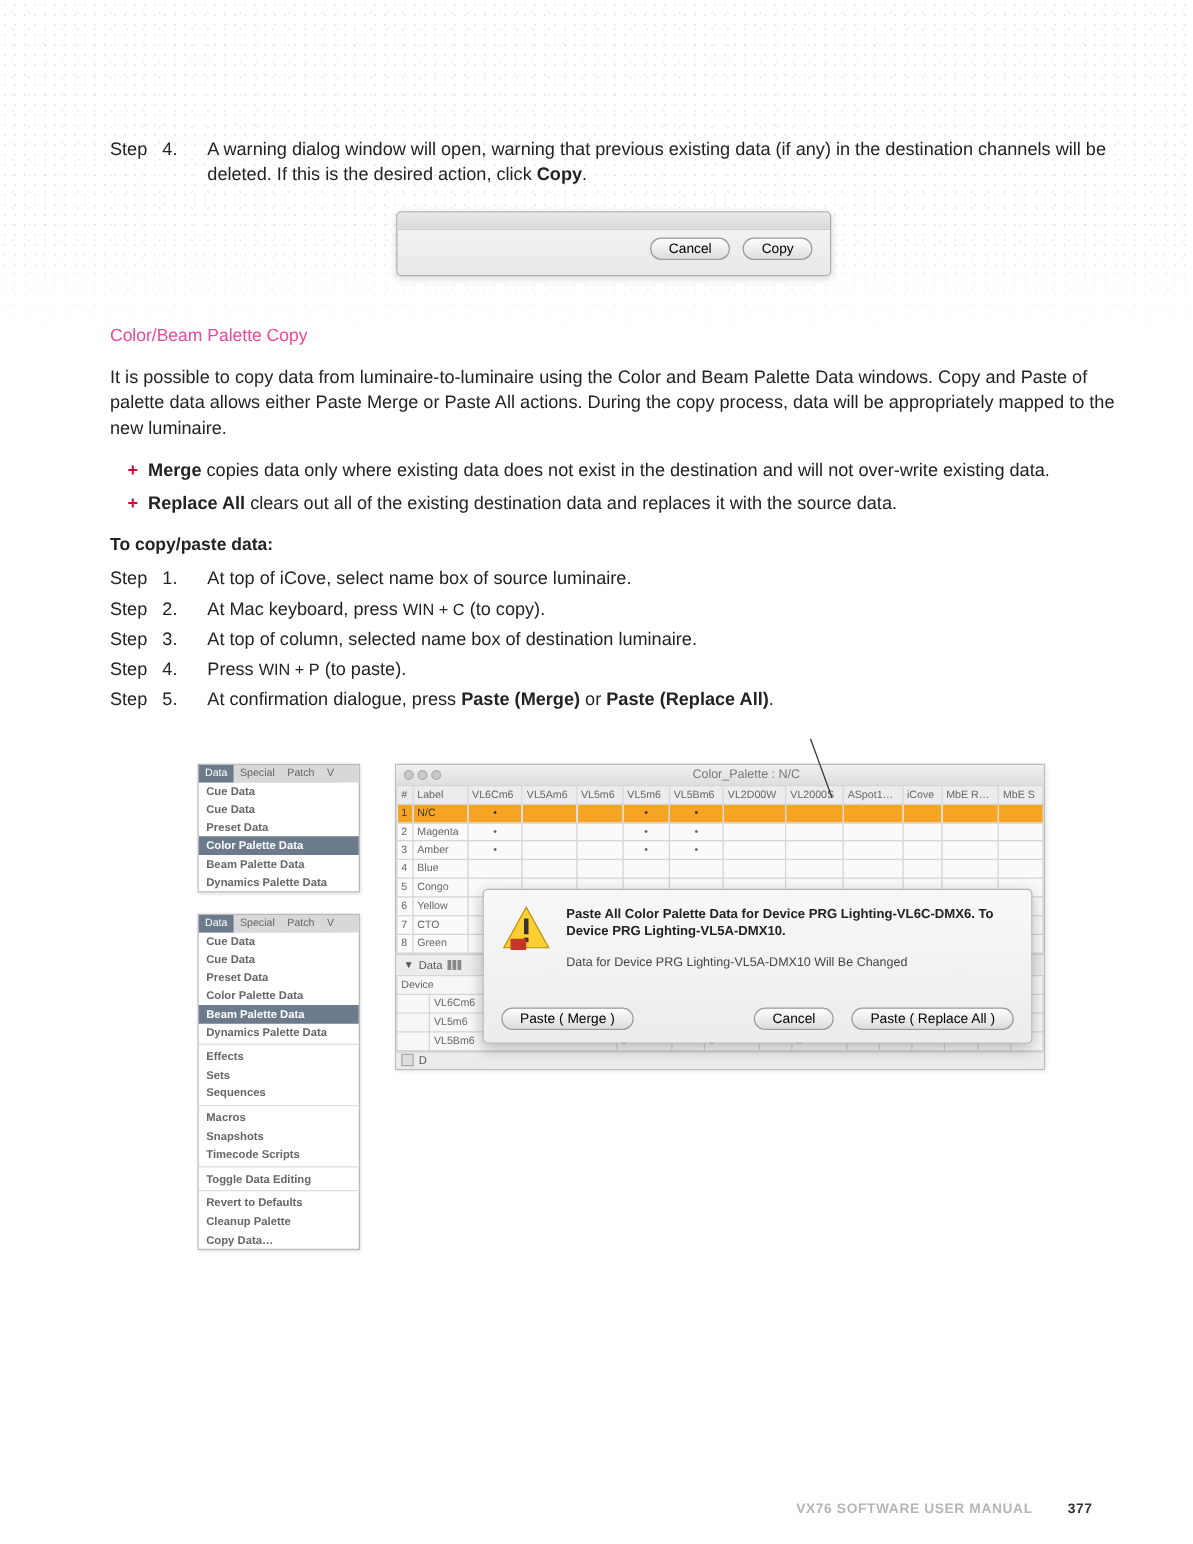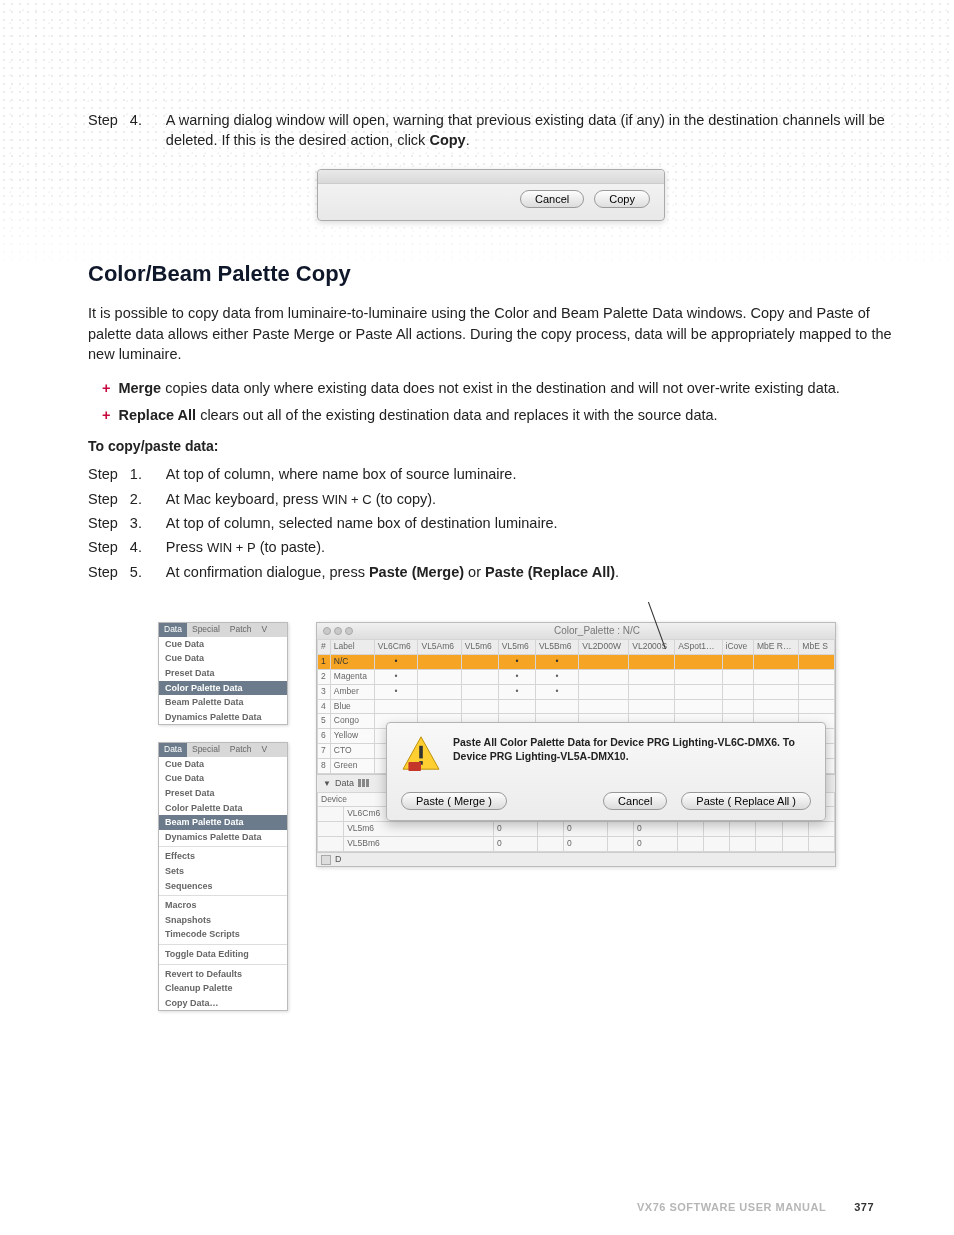--- a/index.html
+++ b/index.html
@@ -47,21 +47,21 @@
   .dialog1 .btnrow { display:flex; justify-content:flex-end; gap:10px; padding: 6px 14px 12px 14px;}
   .mac-btn {
     font-size: 11px; padding: 2px 14px; border:1px solid #9a9a9a; border-radius: 11px;
     background: linear-gradient(#fdfdfd,#dcdcdc);
   }
   .mac-btn.primary { background: linear-gradient(#fefefe,#dedede); }
 
   .warning-icon { width:44px; height:40px; position:relative; flex:0 0 44px;}
   .warning-icon svg { width:100%; height:100%; }
 
-  h2.section { color:#0f172a; font-size:22px; font-weight:bold; margin: 8px 0 14px 0;}
+  h2.section { color:#ec4899; font-size:14px; font-weight:normal; margin: 8px 0 14px 0;}
   p.body-text { margin-bottom: 14px; }
   .bullet-list { margin: 0 0 12px 14px; }
   .bullet-list .item { display:flex; gap:8px; margin-bottom:6px; }
   .bullet-list .plus { color:#c6083d; font-weight:bold; }
   .sub-heading { font-weight:bold; margin: 4px 0 8px 0; font-size:14px;}
   .kbd { font-variant: small-caps; font-size: 13px; }
 
   
   .cluster { position:relative; margin-top: 40px; height: 400px; margin-left:70px;}
   .menu-panel {
@@ -107,21 +107,21 @@
     position:absolute; left:228px; top:100px; width:440px;
     background:linear-gradient(#f8f8f8,#ececec);
     border:1px solid #b4b4b4; border-radius:4px;
     box-shadow: 0 4px 12px rgba(0,0,0,.25);
     font-size:10px; padding:12px 14px 10px 14px;
   }
   .paste-dialog .top { display:flex; gap:12px; }
   .paste-dialog .msgs { flex:1; }
   .paste-dialog .msgs .bold { font-weight:bold; font-size:10.5px; line-height:1.35; margin-bottom:12px;}
   .paste-dialog .msgs .plain { font-size:10px; color:#444;}
-  .paste-dialog .btnrow { display:flex; justify-content:space-between; gap:14px; margin-top:17px;}
+  .paste-dialog .btnrow { display:flex; justify-content:space-between; gap:14px; margin-top:28px;}
   .paste-dialog .btnrow .mac-btn{ flex:0 0 auto;}
   .paste-dialog .btnrow .spacer{flex:1;}
   .arrow-line { position:absolute; left:348px; top:-24px; width:1px; height:50px; background:#333; transform: rotate(-20deg); transform-origin: bottom;}
 
   .footer {
     position:absolute; bottom:22px; left:0; right:0;
     display:flex; justify-content:flex-end; gap:28px;
     padding: 0 80px;
     font-size: 11px; color:#b6b6b6; font-weight:bold; letter-spacing:.5px;
   }
@@ -163,21 +163,21 @@
       <span class="plus">+</span>
       <span><b>Replace All</b><span> clears out all of the existing destination data and replaces it with the source data.</span></span>
     </div>
   </div>
 
   <div class="sub-heading">To copy/paste data:</div>
 
   <div class="step-row">
     <span class="step-label">Step</span>
     <span class="step-num">1.</span>
-    <span class="step-body">At top of column, where name box of source luminaire.</span>
+    <span class="step-body">At top of iCove, select name box of source luminaire.</span>
   </div>
   <div class="step-row">
     <span class="step-label">Step</span>
     <span class="step-num">2.</span>
     <span class="step-body">
       <span>At Mac keyboard, press </span><span class="kbd">WIN + C</span><span> (to copy).</span>
     </span>
   </div>
   <div class="step-row">
     <span class="step-label">Step</span>
@@ -476,20 +476,21 @@
         <div class="warning-icon" style="width:40px;height:36px;flex:0 0 40px;">
           <svg viewBox="0 0 44 40">
             <polygon points="22,2 42,38 2,38" fill="#ffcf32" stroke="#b88a00" stroke-width="1"></polygon>
             <rect x="20" y="12" width="4" height="14" fill="#333"></rect>
             <rect x="20" y="29" width="4" height="4" fill="#333"></rect>
             <rect x="8" y="30" width="14" height="10" fill="#c4362a" rx="1"></rect>
           </svg>
         </div>
         <div class="msgs">
           <div class="bold">Paste All Color Palette Data for Device PRG Lighting-VL6C-DMX6.  To Device PRG Lighting-VL5A-DMX10.</div>
+          <div class="plain">Data for Device PRG Lighting-VL5A-DMX10 Will Be Changed</div>
         </div>
       </div>
       <div class="btnrow">
         <button class="mac-btn">Paste ( Merge )</button>
         <span class="spacer"></span>
         <button class="mac-btn">Cancel</button>
         <button class="mac-btn">Paste ( Replace All )</button>
       </div>
     </div>
 

